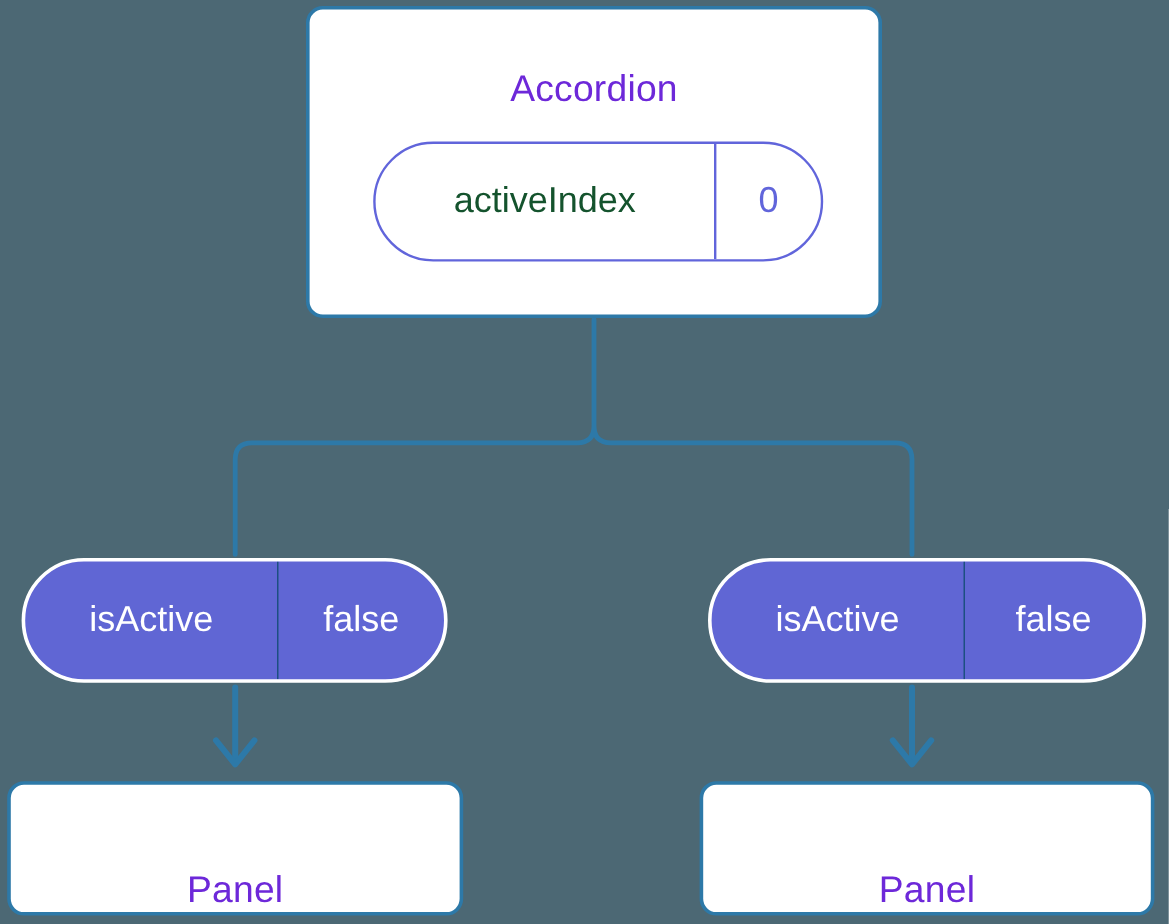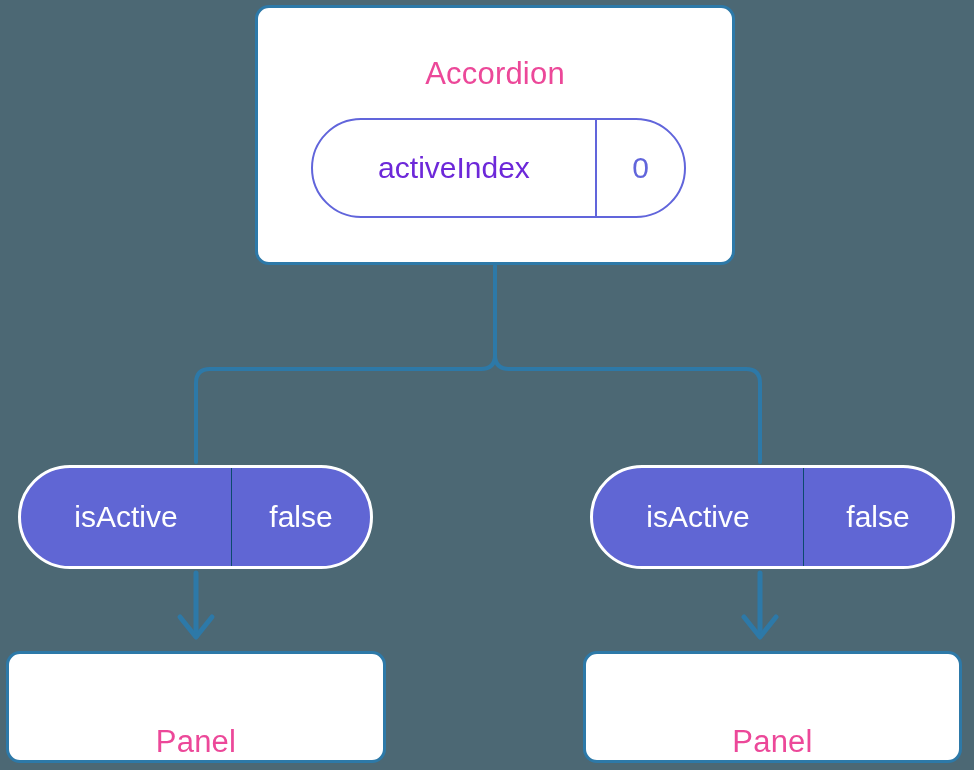--- a/index.html
+++ b/index.html
@@ -36,21 +36,21 @@
     position: absolute;
     box-sizing: border-box;
     background: #ffffff;
     border: 3px solid #2d79a8;
     border-radius: 14px;
     display: flex;
     flex-direction: column;
     align-items: center;
   }
   .card-title {
-    color: #ec4899;
+    color: #6d28d9;
     font-size: 31px;
     font-weight: 400;
     letter-spacing: 0.2px;
     white-space: nowrap;
   }
 
   
   #accordion-card {
     left: 255px;
     top: 5px;
@@ -91,21 +91,21 @@
   #pill-active-index {
     left: 53px;
     top: 110px;
     width: 375px;
     height: 100px;
     border: 2px solid #6165db;
     background: transparent;
   }
   #pill-active-index .pill-key {
     flex: 0 0 284px;
-    color: #6d28d9;
+    color: #14532d;
     border-right: 2px solid #6165db;
   }
   #pill-active-index .pill-val {
     flex: 1 1 auto;
     color: #6165db;
   }
 
   
   .pill-filled {
     top: 465px;

